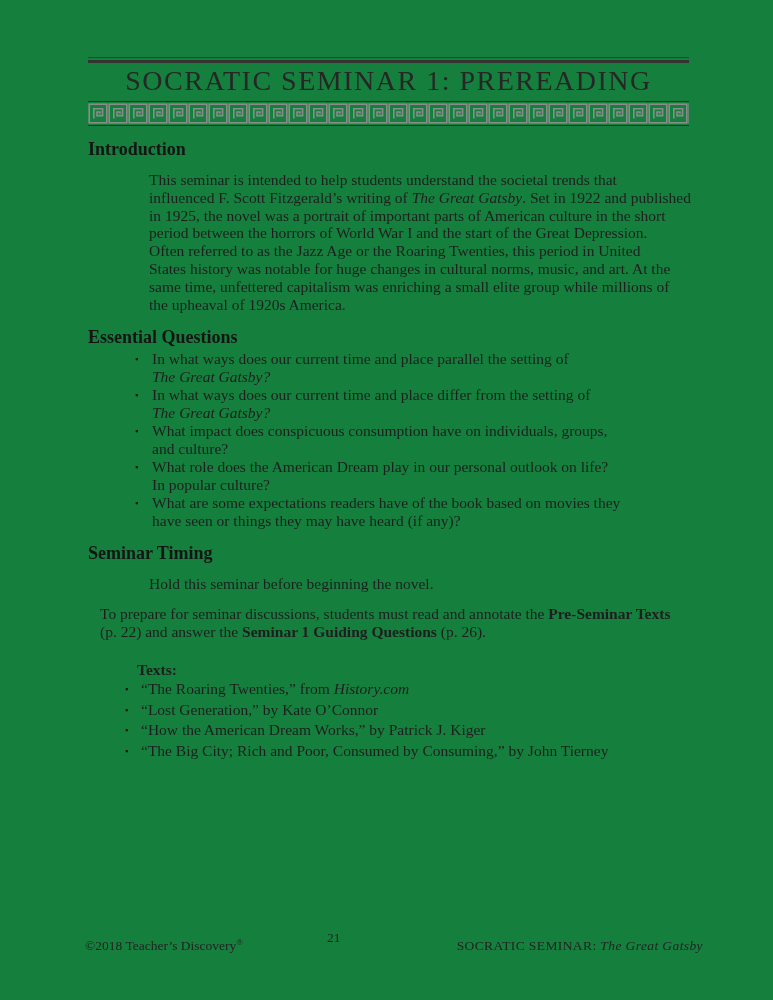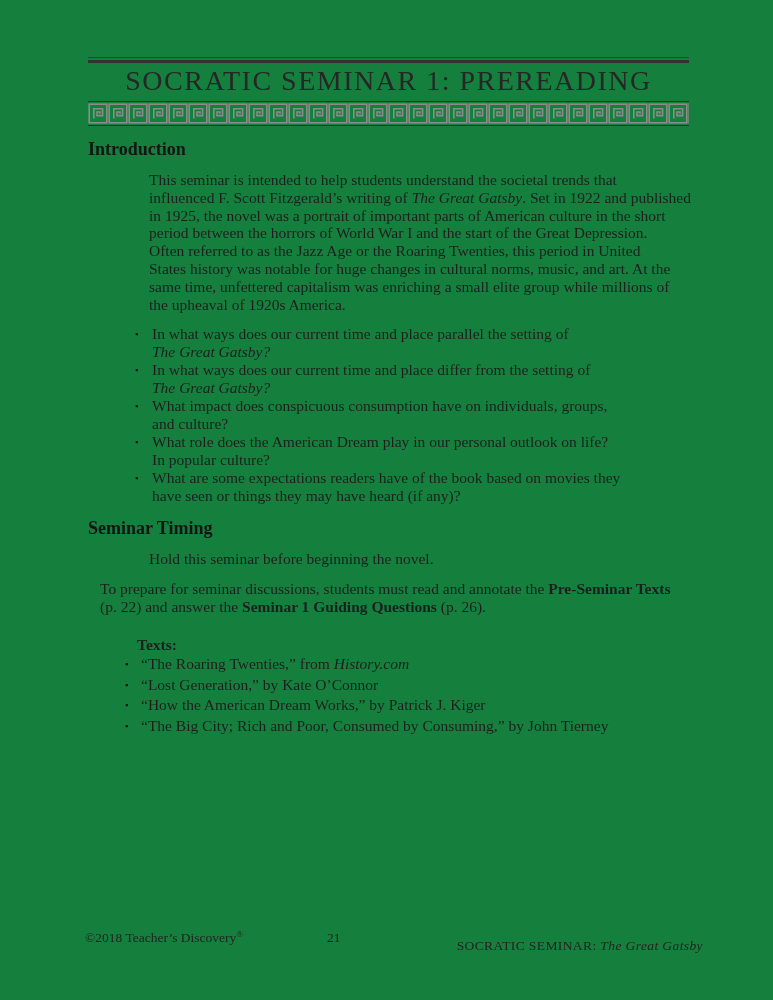--- a/index.html
+++ b/index.html
@@ -48,21 +48,21 @@
   .eq-list .li-text{display:block;padding-left:64px;}
   .texts-label{padding-left:49px;font-weight:700;margin-top:20px;line-height:18px;}
   .texts-list{line-height:20.8px;}
   .texts-list .bullet{left:37px;line-height:20.8px;}
   .texts-list .li-text{display:block;padding-left:53px;}
   
   .footer{
     position:absolute;left:88px;top:930px;width:615px;height:20px;
     font-size:13.5px;line-height:16px;color:#222;
   }
-  .f-left{position:absolute;left:-3px;top:0;}
+  .f-left{position:absolute;left:-3px;top:8px;}
   .f-center{position:absolute;left:239px;top:0;}
   .f-right{position:absolute;right:0;top:8px;letter-spacing:0.4px;}
 </style>
 </head>
 <body>
 
 <div class="page">
 
   <header class="title-block">
     <div class="rule-top"></div>
@@ -90,20 +90,21 @@
           <div class="tline"><span>in 1925, the novel was a portrait of important parts of American culture in the short</span></div>
           <div class="tline"><span>period between the horrors of World War I and the start of the Great Depression.</span></div>
           <div class="tline"><span>Often referred to as the Jazz Age or the Roaring Twenties, this period in United</span></div>
           <div class="tline"><span>States history was notable for huge changes in cultural norms, music, and art. At the</span></div>
           <div class="tline"><span>same time, unfettered capitalism was enriching a small elite group while millions of</span></div>
           <div class="tline"><span>the upheaval of 1920s America.</span></div>
         </div>
     </section>
 
     <section class="sec-eq-wrap">
+      <h2 class="sec-eq">Essential Questions</h2>
       <ul class="eq-list">
 
           <li class="li">
             <span class="bullet">▪</span>
             <span class="li-text">
               <div class="tline"><span>In what ways does our current time and place parallel the setting of</span></div>
               <div class="tline"><span class="it">The Great Gatsby?</span></div>
             </span>
           </li>
 

